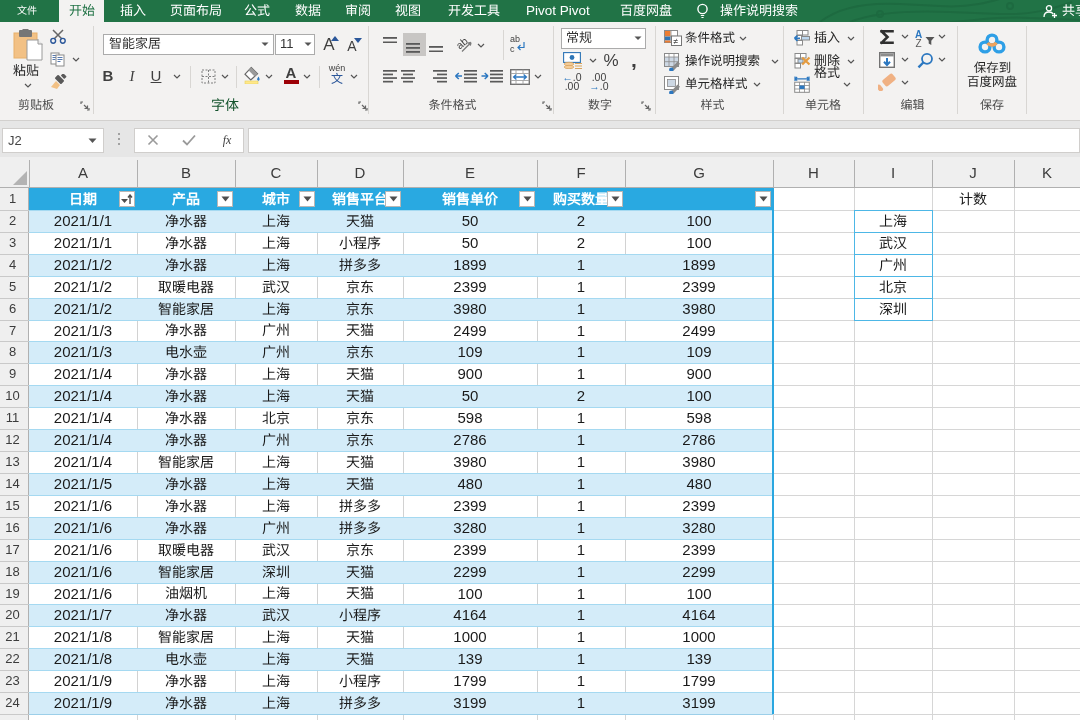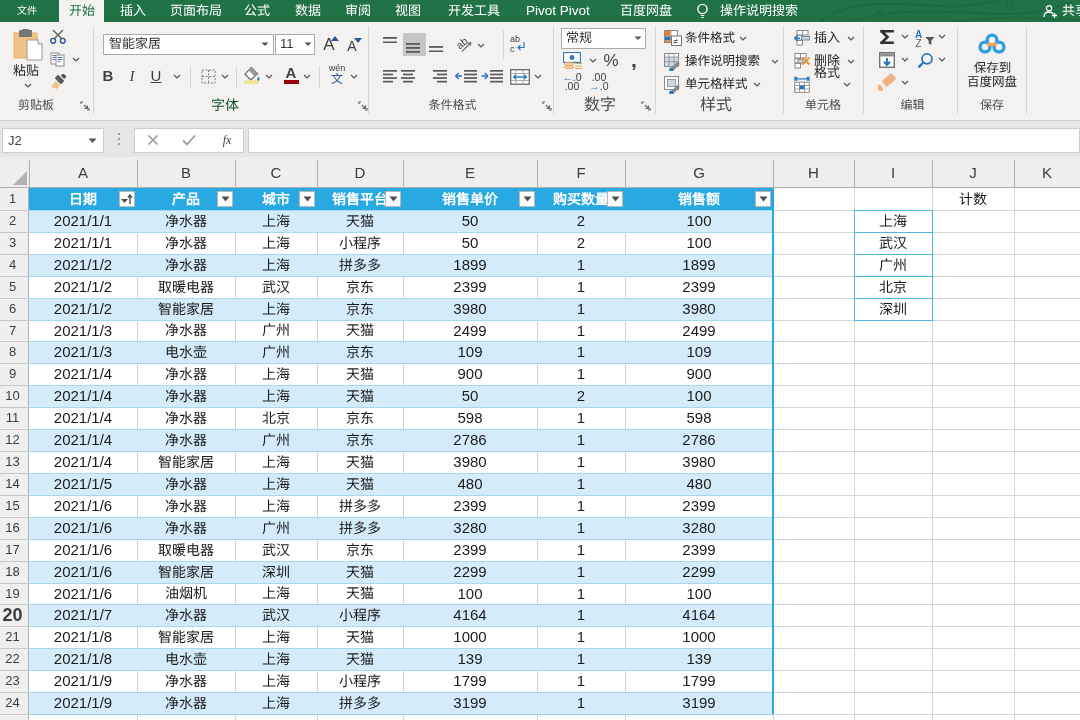--- a/index.html
+++ b/index.html
@@ -44,22 +44,22 @@
 <div style="position:absolute;left:368px;top:26px;width:1px;height:88px;background:#d8d6d3;"></div>
 <div style="position:absolute;left:553px;top:26px;width:1px;height:88px;background:#d8d6d3;"></div>
 <div style="position:absolute;left:655px;top:26px;width:1px;height:88px;background:#d8d6d3;"></div>
 <div style="position:absolute;left:783px;top:26px;width:1px;height:88px;background:#d8d6d3;"></div>
 <div style="position:absolute;left:863px;top:26px;width:1px;height:88px;background:#d8d6d3;"></div>
 <div style="position:absolute;left:957px;top:26px;width:1px;height:88px;background:#d8d6d3;"></div>
 <div style="position:absolute;left:1026px;top:26px;width:1px;height:88px;background:#d8d6d3;"></div>
 <div style="position:absolute;left:18px;top:99px;width:36px;height:12px;font-size:12px;line-height:12px;color:#4b4b4b;font-weight:normal;text-align:center;white-space:nowrap;overflow:visible;">剪贴板</div>
 <div style="position:absolute;left:205px;top:99px;width:40px;height:12px;font-size:14px;line-height:12px;color:#14532d;font-weight:normal;text-align:center;white-space:nowrap;overflow:visible;">字体</div>
 <div style="position:absolute;left:425px;top:99px;width:55px;height:12px;font-size:12px;line-height:12px;color:#4b4b4b;font-weight:normal;text-align:center;white-space:nowrap;overflow:visible;">条件格式</div>
-<div style="position:absolute;left:580px;top:99px;width:40px;height:12px;font-size:16px;line-height:12px;color:#4b4b4b;font-weight:normal;text-align:center;white-space:nowrap;overflow:visible;">数字</div>
-<div style="position:absolute;left:700px;top:99px;width:25px;height:12px;font-size:16px;line-height:12px;color:#4b4b4b;font-weight:normal;text-align:center;white-space:nowrap;overflow:visible;">样式</div>
+<div style="position:absolute;left:580px;top:99px;width:40px;height:12px;font-size:12px;line-height:12px;color:#4b4b4b;font-weight:normal;text-align:center;white-space:nowrap;overflow:visible;">数字</div>
+<div style="position:absolute;left:700px;top:99px;width:25px;height:12px;font-size:12px;line-height:12px;color:#4b4b4b;font-weight:normal;text-align:center;white-space:nowrap;overflow:visible;">样式</div>
 <div style="position:absolute;left:805px;top:99px;width:35px;height:12px;font-size:12px;line-height:12px;color:#4b4b4b;font-weight:normal;text-align:center;white-space:nowrap;overflow:visible;">单元格</div>
 <div style="position:absolute;left:895px;top:99px;width:35px;height:12px;font-size:12px;line-height:12px;color:#4b4b4b;font-weight:normal;text-align:center;white-space:nowrap;overflow:visible;">编辑</div>
 <div style="position:absolute;left:978px;top:99px;width:28px;height:12px;font-size:12px;line-height:12px;color:#4b4b4b;font-weight:normal;text-align:center;white-space:nowrap;overflow:visible;">保存</div>
 <svg style="position:absolute;left:80px;top:101px" width="10" height="10" viewBox="0 0 10 10">
 <path d="M1 3 L1 1 L3 1 M9 7 L9 9 L7 9" stroke="#666" stroke-width="1.2" fill="none"></path>
 <path d="M4 4 L7.5 7.5 M7.5 4.5 L7.5 7.5 L4.5 7.5" stroke="#666" stroke-width="1.2" fill="none"></path>
     </svg>
 <svg style="position:absolute;left:358px;top:101px" width="10" height="10" viewBox="0 0 10 10">
 <path d="M1 3 L1 1 L3 1 M9 7 L9 9 L7 9" stroke="#666" stroke-width="1.2" fill="none"></path>
 <path d="M4 4 L7.5 7.5 M7.5 4.5 L7.5 7.5 L4.5 7.5" stroke="#666" stroke-width="1.2" fill="none"></path>
@@ -484,33 +484,32 @@
 <div style="position:absolute;left:0px;top:385px;width:25px;height:22px;font-size:13px;line-height:22px;color:#3c3c3c;font-weight:normal;text-align:center;white-space:nowrap;overflow:visible;">10</div>
 <div style="position:absolute;left:0px;top:407px;width:25px;height:22px;font-size:13px;line-height:22px;color:#3c3c3c;font-weight:normal;text-align:center;white-space:nowrap;overflow:visible;">11</div>
 <div style="position:absolute;left:0px;top:429px;width:25px;height:22px;font-size:13px;line-height:22px;color:#3c3c3c;font-weight:normal;text-align:center;white-space:nowrap;overflow:visible;">12</div>
 <div style="position:absolute;left:0px;top:451px;width:25px;height:22px;font-size:13px;line-height:22px;color:#3c3c3c;font-weight:normal;text-align:center;white-space:nowrap;overflow:visible;">13</div>
 <div style="position:absolute;left:0px;top:473px;width:25px;height:22px;font-size:13px;line-height:22px;color:#3c3c3c;font-weight:normal;text-align:center;white-space:nowrap;overflow:visible;">14</div>
 <div style="position:absolute;left:0px;top:495px;width:25px;height:22px;font-size:13px;line-height:22px;color:#3c3c3c;font-weight:normal;text-align:center;white-space:nowrap;overflow:visible;">15</div>
 <div style="position:absolute;left:0px;top:517px;width:25px;height:22px;font-size:13px;line-height:22px;color:#3c3c3c;font-weight:normal;text-align:center;white-space:nowrap;overflow:visible;">16</div>
 <div style="position:absolute;left:0px;top:539px;width:25px;height:22px;font-size:13px;line-height:22px;color:#3c3c3c;font-weight:normal;text-align:center;white-space:nowrap;overflow:visible;">17</div>
 <div style="position:absolute;left:0px;top:561px;width:25px;height:22px;font-size:13px;line-height:22px;color:#3c3c3c;font-weight:normal;text-align:center;white-space:nowrap;overflow:visible;">18</div>
 <div style="position:absolute;left:0px;top:583px;width:25px;height:21px;font-size:13px;line-height:21px;color:#3c3c3c;font-weight:normal;text-align:center;white-space:nowrap;overflow:visible;">19</div>
-<div style="position:absolute;left:0px;top:604px;width:25px;height:22px;font-size:18px;line-height:22px;color:#3c3c3c;font-weight:bold;text-align:center;white-space:nowrap;overflow:visible;">20</div>
+<div style="position:absolute;left:0px;top:604px;width:25px;height:22px;font-size:13px;line-height:22px;color:#3c3c3c;font-weight:normal;text-align:center;white-space:nowrap;overflow:visible;">20</div>
 <div style="position:absolute;left:0px;top:626px;width:25px;height:22px;font-size:13px;line-height:22px;color:#3c3c3c;font-weight:normal;text-align:center;white-space:nowrap;overflow:visible;">21</div>
 <div style="position:absolute;left:0px;top:648px;width:25px;height:22px;font-size:13px;line-height:22px;color:#3c3c3c;font-weight:normal;text-align:center;white-space:nowrap;overflow:visible;">22</div>
 <div style="position:absolute;left:0px;top:670px;width:25px;height:22px;font-size:13px;line-height:22px;color:#3c3c3c;font-weight:normal;text-align:center;white-space:nowrap;overflow:visible;">23</div>
 <div style="position:absolute;left:0px;top:692px;width:25px;height:22px;font-size:13px;line-height:22px;color:#3c3c3c;font-weight:normal;text-align:center;white-space:nowrap;overflow:visible;">24</div>
 <div style="position:absolute;left:29px;top:188px;width:744px;height:22px;background:#29a9e1;"></div>
 <div style="position:absolute;left:29px;top:188px;width:108px;height:22px;font-size:14px;line-height:22px;color:#fff;font-weight:bold;text-align:center;white-space:nowrap;overflow:visible;">日期</div>
 <div style="position:absolute;left:137px;top:188px;width:98px;height:22px;font-size:14px;line-height:22px;color:#fff;font-weight:bold;text-align:center;white-space:nowrap;overflow:visible;">产品</div>
 <div style="position:absolute;left:235px;top:188px;width:82px;height:22px;font-size:14px;line-height:22px;color:#fff;font-weight:bold;text-align:center;white-space:nowrap;overflow:visible;">城市</div>
 <div style="position:absolute;left:317px;top:188px;width:86px;height:22px;font-size:14px;line-height:22px;color:#fff;font-weight:bold;text-align:center;white-space:nowrap;overflow:visible;">销售平台</div>
 <div style="position:absolute;left:403px;top:188px;width:134px;height:22px;font-size:14px;line-height:22px;color:#fff;font-weight:bold;text-align:center;white-space:nowrap;overflow:visible;">销售单价</div>
 <div style="position:absolute;left:537px;top:188px;width:88px;height:22px;font-size:14px;line-height:22px;color:#fff;font-weight:bold;text-align:center;white-space:nowrap;overflow:visible;">购买数量</div>
-<div style="position:absolute;left:625px;top:188px;width:148px;height:22px;font-size:14px;line-height:22px;color:#fff;font-weight:bold;text-align:center;white-space:nowrap;overflow:visible;">销售额</div>
 <div style="position:absolute;left:119px;top:191px;width:16px;height:16px;background:#fff;border:1px solid #b9b7b5;z-index:5;"></div>
 <svg style="position:absolute;left:121px;top:194px;z-index:6" width="12" height="11" viewBox="0 0 12 11">
 <path d="M0 5 L7 5 L3.5 9 Z" fill="#4d4d4d"></path>
 <path d="M9 10 L9 2 M7 3.5 L9 1 L11 3.5" stroke="#4d4d4d" stroke-width="1.4" fill="none"></path>
     </svg>
 <div style="position:absolute;left:217px;top:191px;width:16px;height:16px;background:#fff;border:1px solid #b9b7b5;z-index:5;"></div>
 <svg style="position:absolute;left:220.5px;top:196px;z-index:6" width="9" height="6" viewBox="0 0 9 6">
       <path d="M0.5 0.5 L8.5 0.5 L4.5 5.5 Z" fill="#4d4d4d"></path>
     </svg>
 <div style="position:absolute;left:299px;top:191px;width:16px;height:16px;background:#fff;border:1px solid #b9b7b5;z-index:5;"></div>

